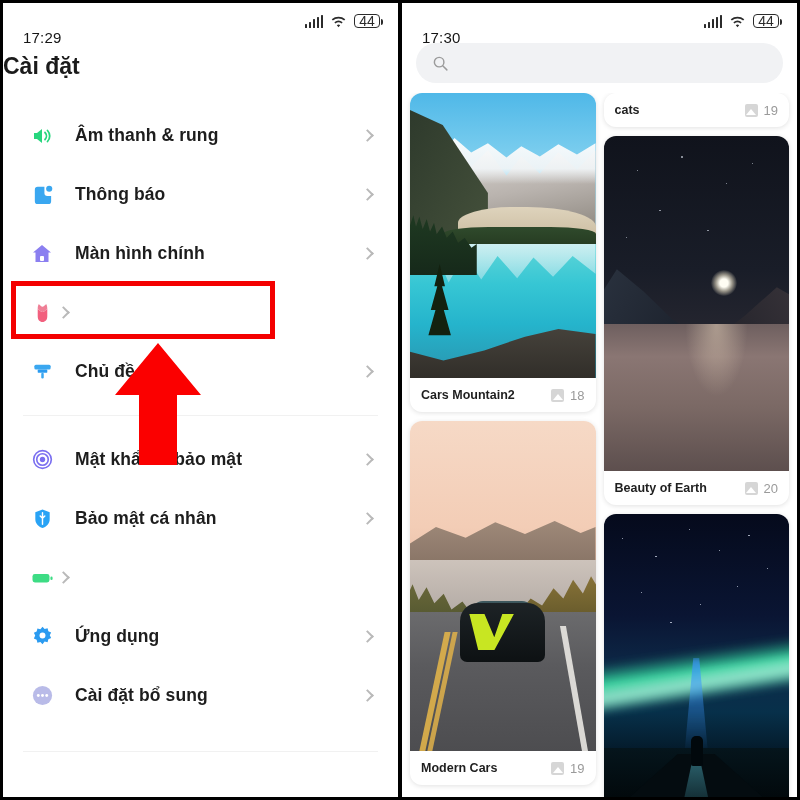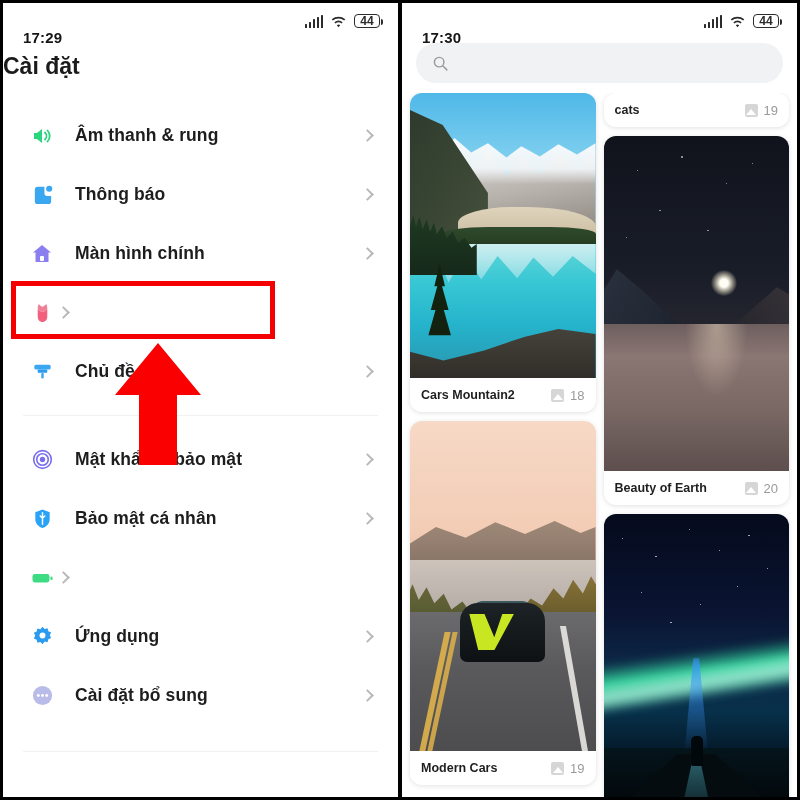--- a/index.html
+++ b/index.html
@@ -21,35 +21,35 @@
   }
   .phone.left  { border-right-width: 2px; }
   .phone.right { border-left-width: 2px; }
 
   
   .statusbar {
     height: 36px;
     display: flex; align-items: center; justify-content: space-between;
     padding: 0 18px 0 20px;
   }
-  .clock { font-size: 15px; font-weight: bold; color: #151515; letter-spacing: .2px; margin-top: 32px; }
+  .clock { font-size: 15px; font-weight: normal; color: #151515; letter-spacing: .2px; margin-top: 32px; }
   .status-icons { display: flex; align-items: flex-end; gap: 7px; }
   .signal { display: flex; align-items: flex-end; gap: 1.5px; height: 13px; }
   .signal i { width: 2.5px; background: #2b2b2b; border-radius: .5px; display: block; }
   .signal i:nth-child(1) { height: 4px; }
   .signal i:nth-child(2) { height: 6.5px; }
   .signal i:nth-child(3) { height: 9px; }
   .signal i:nth-child(4) { height: 11.5px; }
   .signal i:nth-child(5) { height: 13px; }
   .wifi { width: 17px; height: 13px; position: relative; }
   .batt {
     width: 26px; height: 14px; border: 1.6px solid #2b2b2b; border-radius: 4px;
     display: flex; align-items: center; justify-content: center; position: relative;
   }
-  .batt span { font-size: 12px; font-weight: bold; color: #2b2b2b; line-height: 1; }
+  .batt span { font-size: 14px; font-weight: normal; color: #2b2b2b; line-height: 1; }
   .batt:after {
     content: ""; position: absolute; right: -4px; top: 4px;
     width: 2.5px; height: 6px; background: #2b2b2b; border-radius: 0 2px 2px 0;
   }
 
   
   .settings-title {
     font-size: 23px; font-weight: bold;
     color: #1b1b1b; padding: 14px 0 26px;
   }

